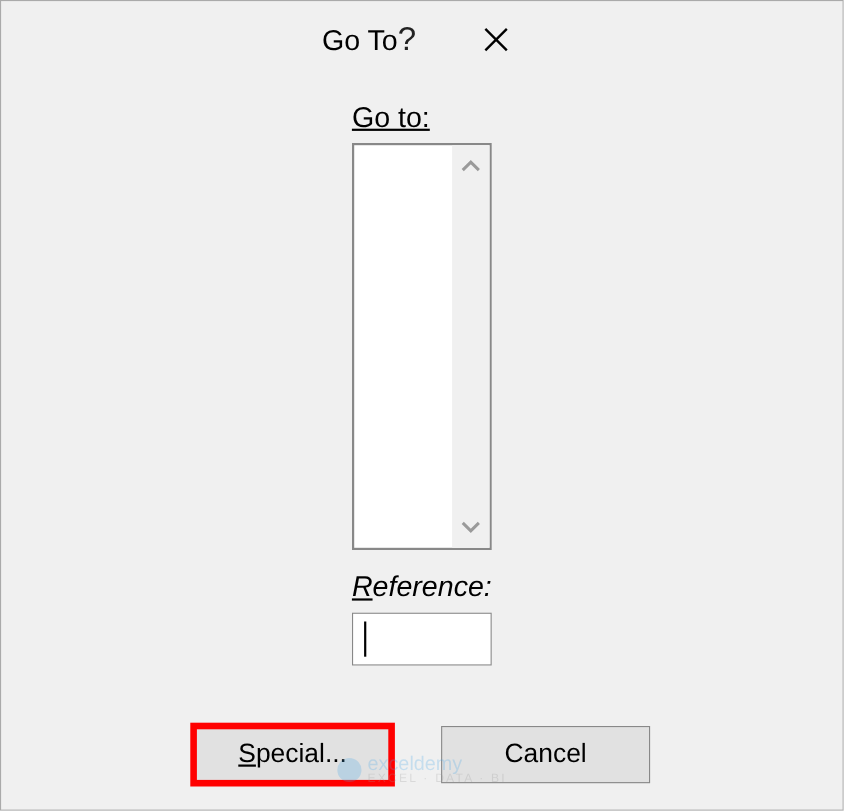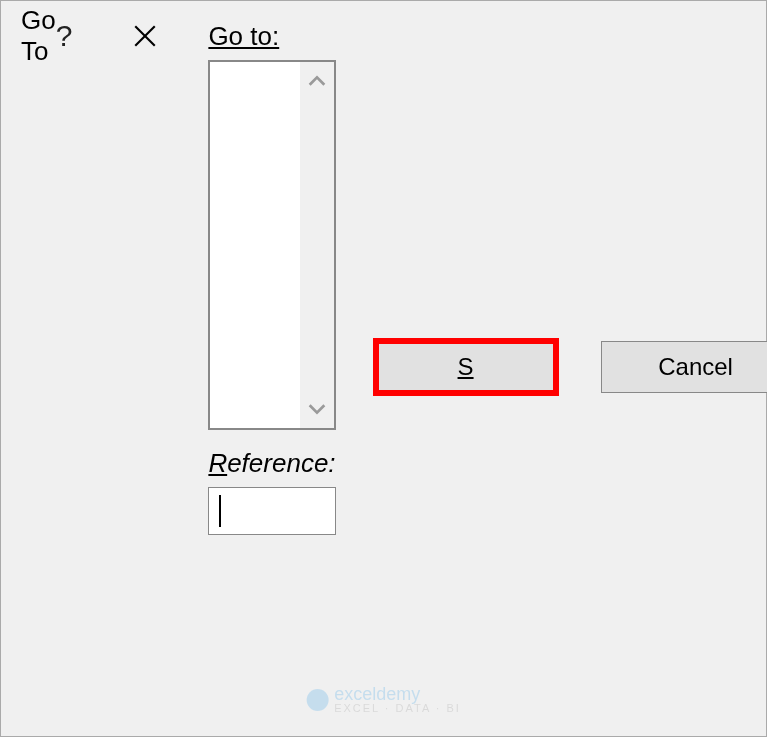--- a/index.html
+++ b/index.html
@@ -13,21 +13,22 @@
       width: 767px;
       height: 737px;
       position: relative;
     }
     .dialog {
       background: #f0f0f0;
       width: 767px;
       height: 737px;
       border: 1px solid #aaa;
       display: flex;
-      flex-direction: row;
+      flex-direction: column;
+      align-items: center;
     }
     .titlebar {
       display: flex;
       align-items: center;
       justify-content: space-between;
       padding: 10px 20px 10px 20px;
       height: 70px;
     }
     .title {
       font-size: 26px;
@@ -230,20 +231,21 @@
       <span class="reference-underline">R</span><span>eference:</span>
     </div>
     <div class="reference-input">
       <span class="cursor"></span><span></span>
     </div>
   </div>
 
   <div class="button-row">
     <button class="btn btn-special">
       <span class="underline">S</span>
+        <span>pecial...</span>
     </button>
     <button class="btn btn-cancel">Cancel</button>
   </div>
 </div>
 
 <div class="watermark">
   <div class="watermark-logo"></div>
   <div class="watermark-text">
     <span>exceldemy</span>
     <span class="watermark-sub">EXCEL · DATA · BI</span>

